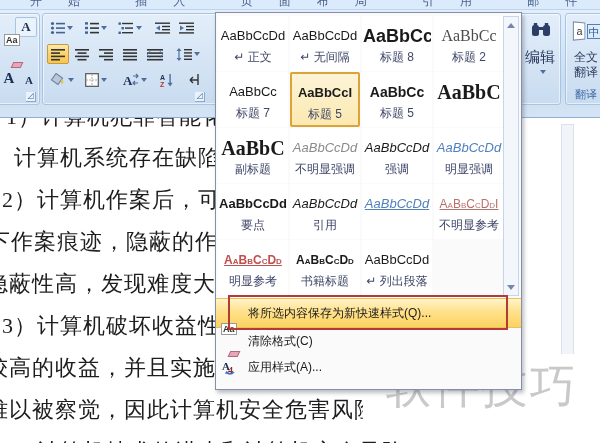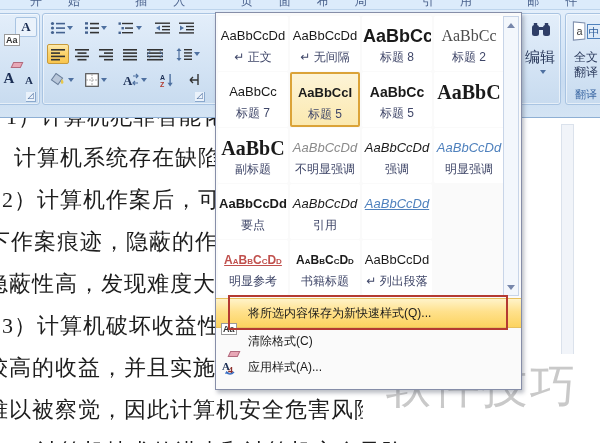--- a/index.html
+++ b/index.html
@@ -435,20 +435,24 @@
           <div class="pv v-strong">AaBbCcDd</div>
           <div class="lb">要点</div>
         </div>
       <div class="cell" style="left:72px;top:168px">
           <div class="pv v-quote">AaBbCcDd</div>
           <div class="lb">引用</div>
         </div>
       <div class="cell" style="left:144px;top:168px">
           <div class="pv v-iquote">AaBbCcDd</div>
         </div>
+      <div class="cell" style="left:216px;top:168px">
+          <div class="pv v-sref">AaBbCcDdI</div>
+          <div class="lb">不明显参考</div>
+        </div>
 
       <div class="cell" style="left:0;top:224px">
           <div class="pv v-iref">AaBbCcDd</div>
           <div class="lb">明显参考</div>
         </div>
       <div class="cell" style="left:72px;top:224px">
           <div class="pv v-book">AaBbCcDd</div>
           <div class="lb">书籍标题</div>
         </div>
       <div class="cell" style="left:144px;top:224px">

